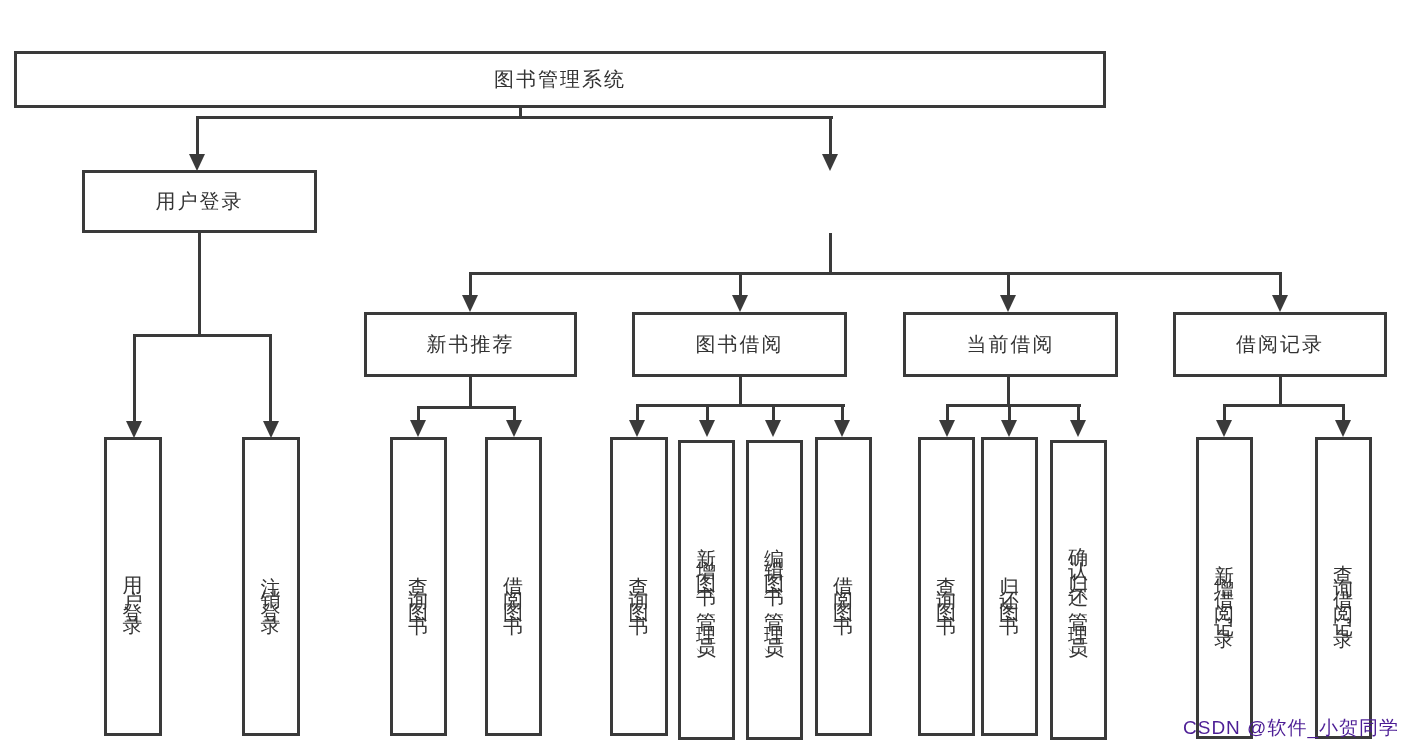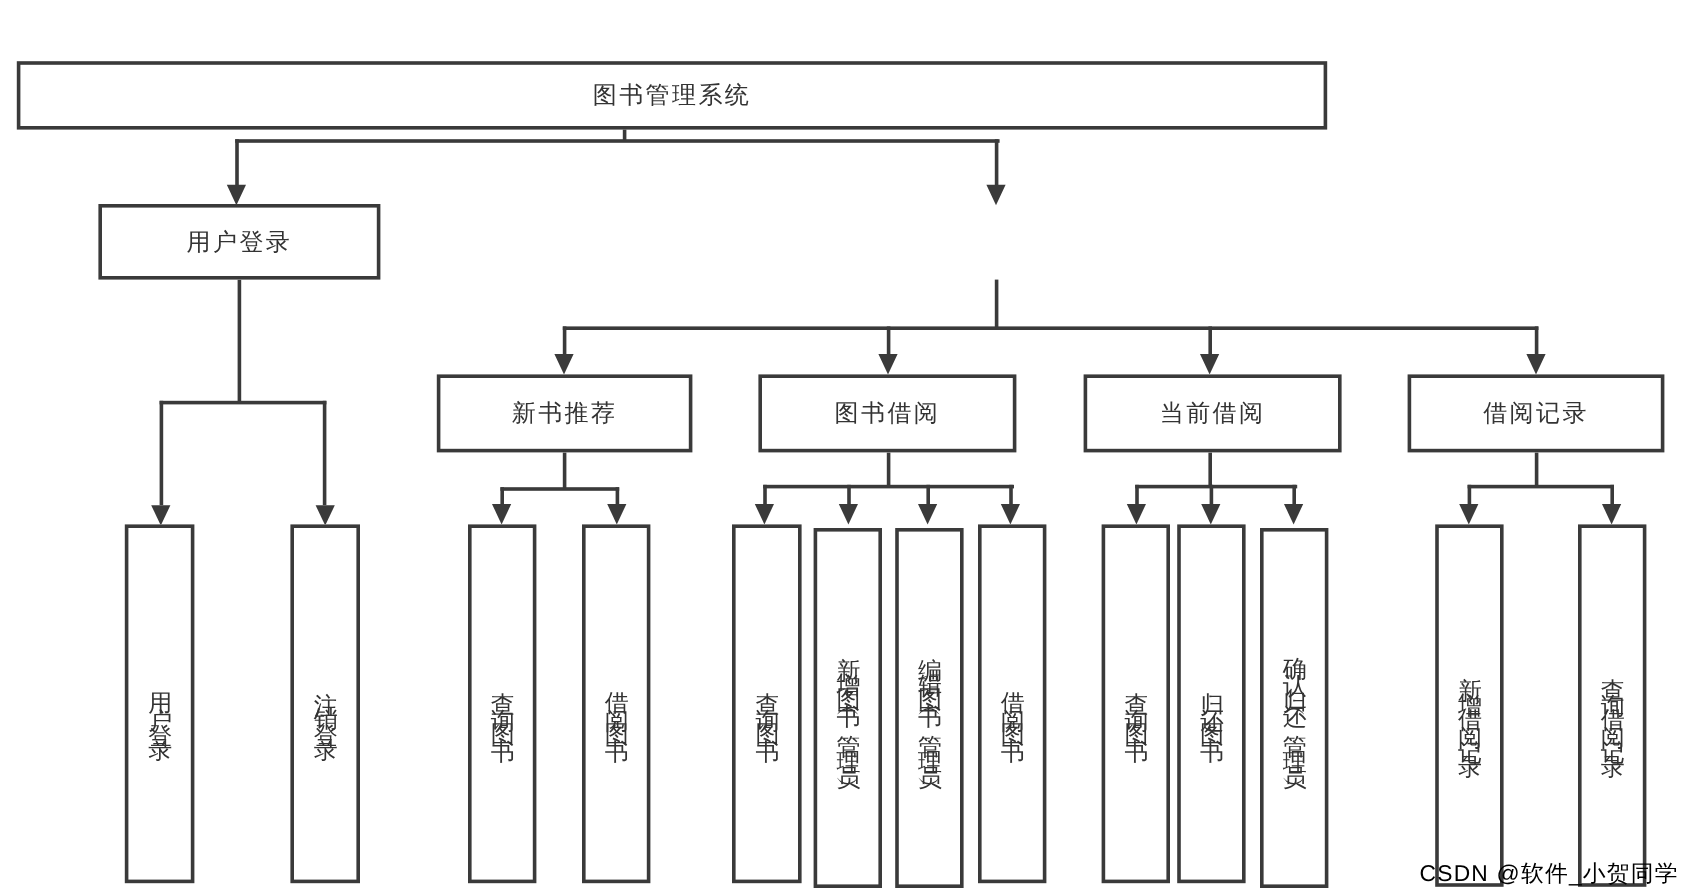--- a/index.html
+++ b/index.html
@@ -15,21 +15,21 @@
   .node.v span{
     writing-mode:vertical-lr;letter-spacing:13px;line-height:1;white-space:normal;
   }
   .line{position:absolute;background:#3a3a3a;}
   .arrow{
     position:absolute;width:0;height:0;
     border-left:8px solid transparent;border-right:8px solid transparent;
     border-top:17px solid #3a3a3a;
   }
   .watermark{
-    position:absolute;left:1183px;top:715px;font-size:19px;color:#000000;
+    position:absolute;left:1183px;top:715px;font-size:19px;color:#4c1d95;
     letter-spacing:1px;white-space:nowrap;z-index:5;
   }
 </style>
 </head>
 <body>
 
 <div id="stage">
   <div class="watermark">CSDN @软件_小贺同学</div>
 <div class="line" style="left: 519px; top: 67px; width: 3px; height: 51px;"></div>
     <div class="line" style="left: 196px; top: 116px; width: 637px; height: 3px;"></div>

